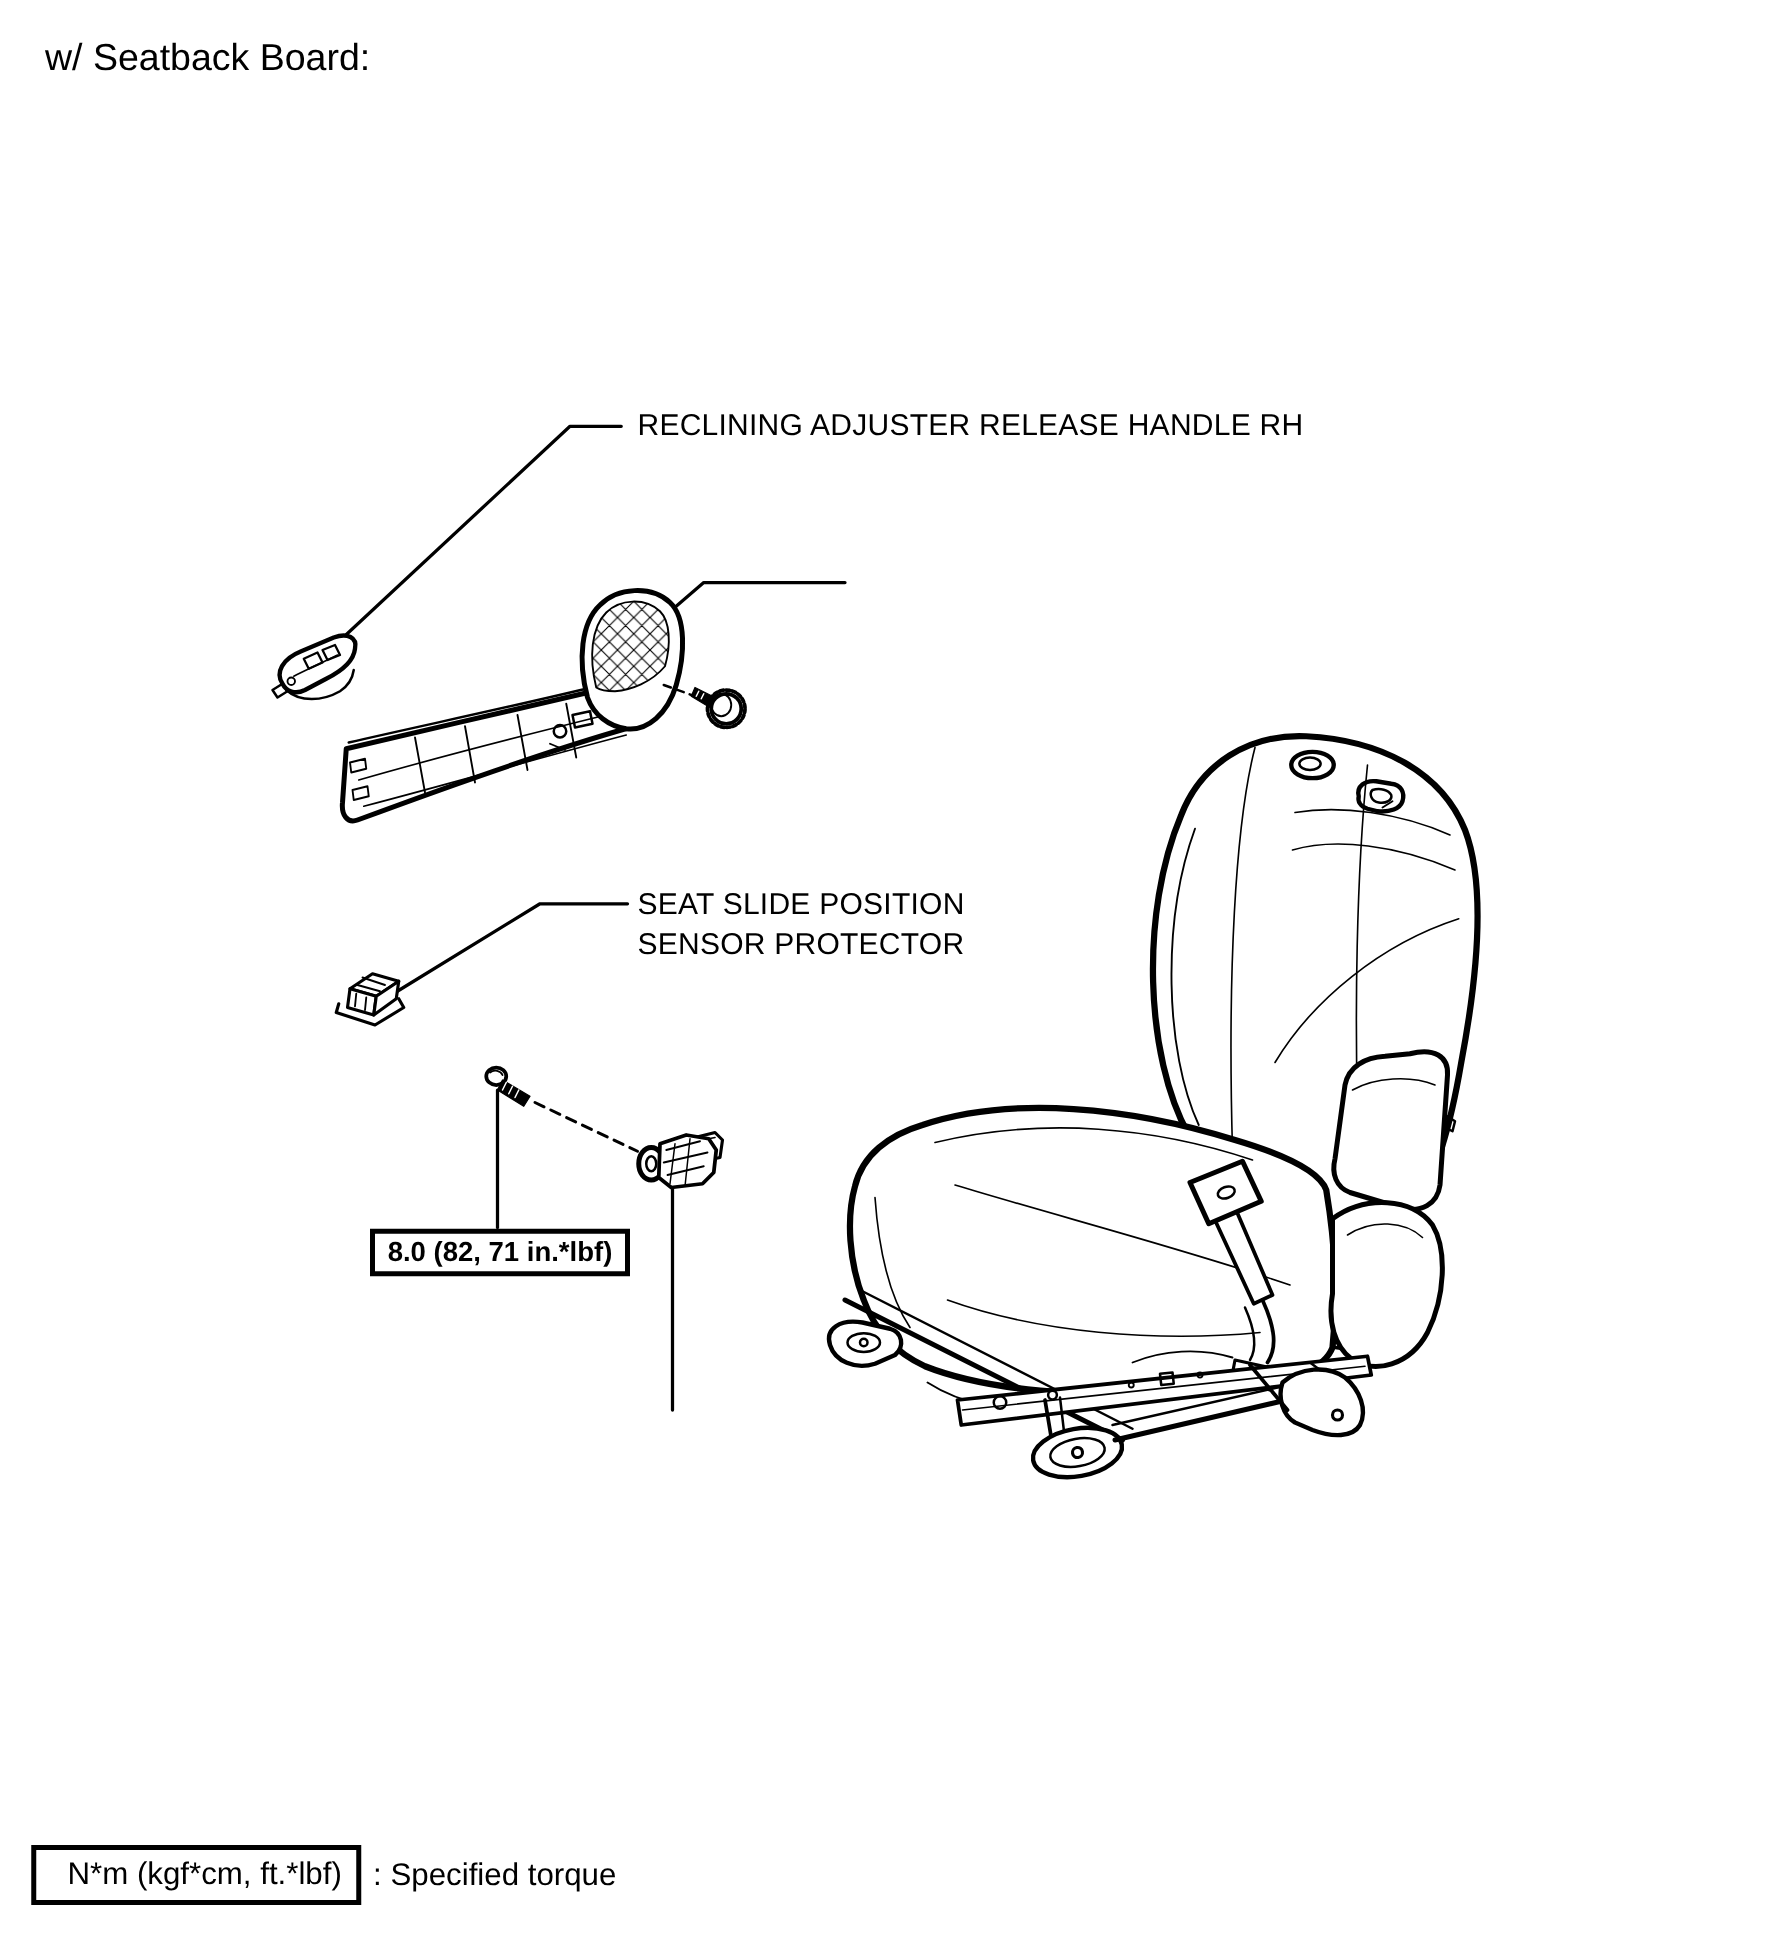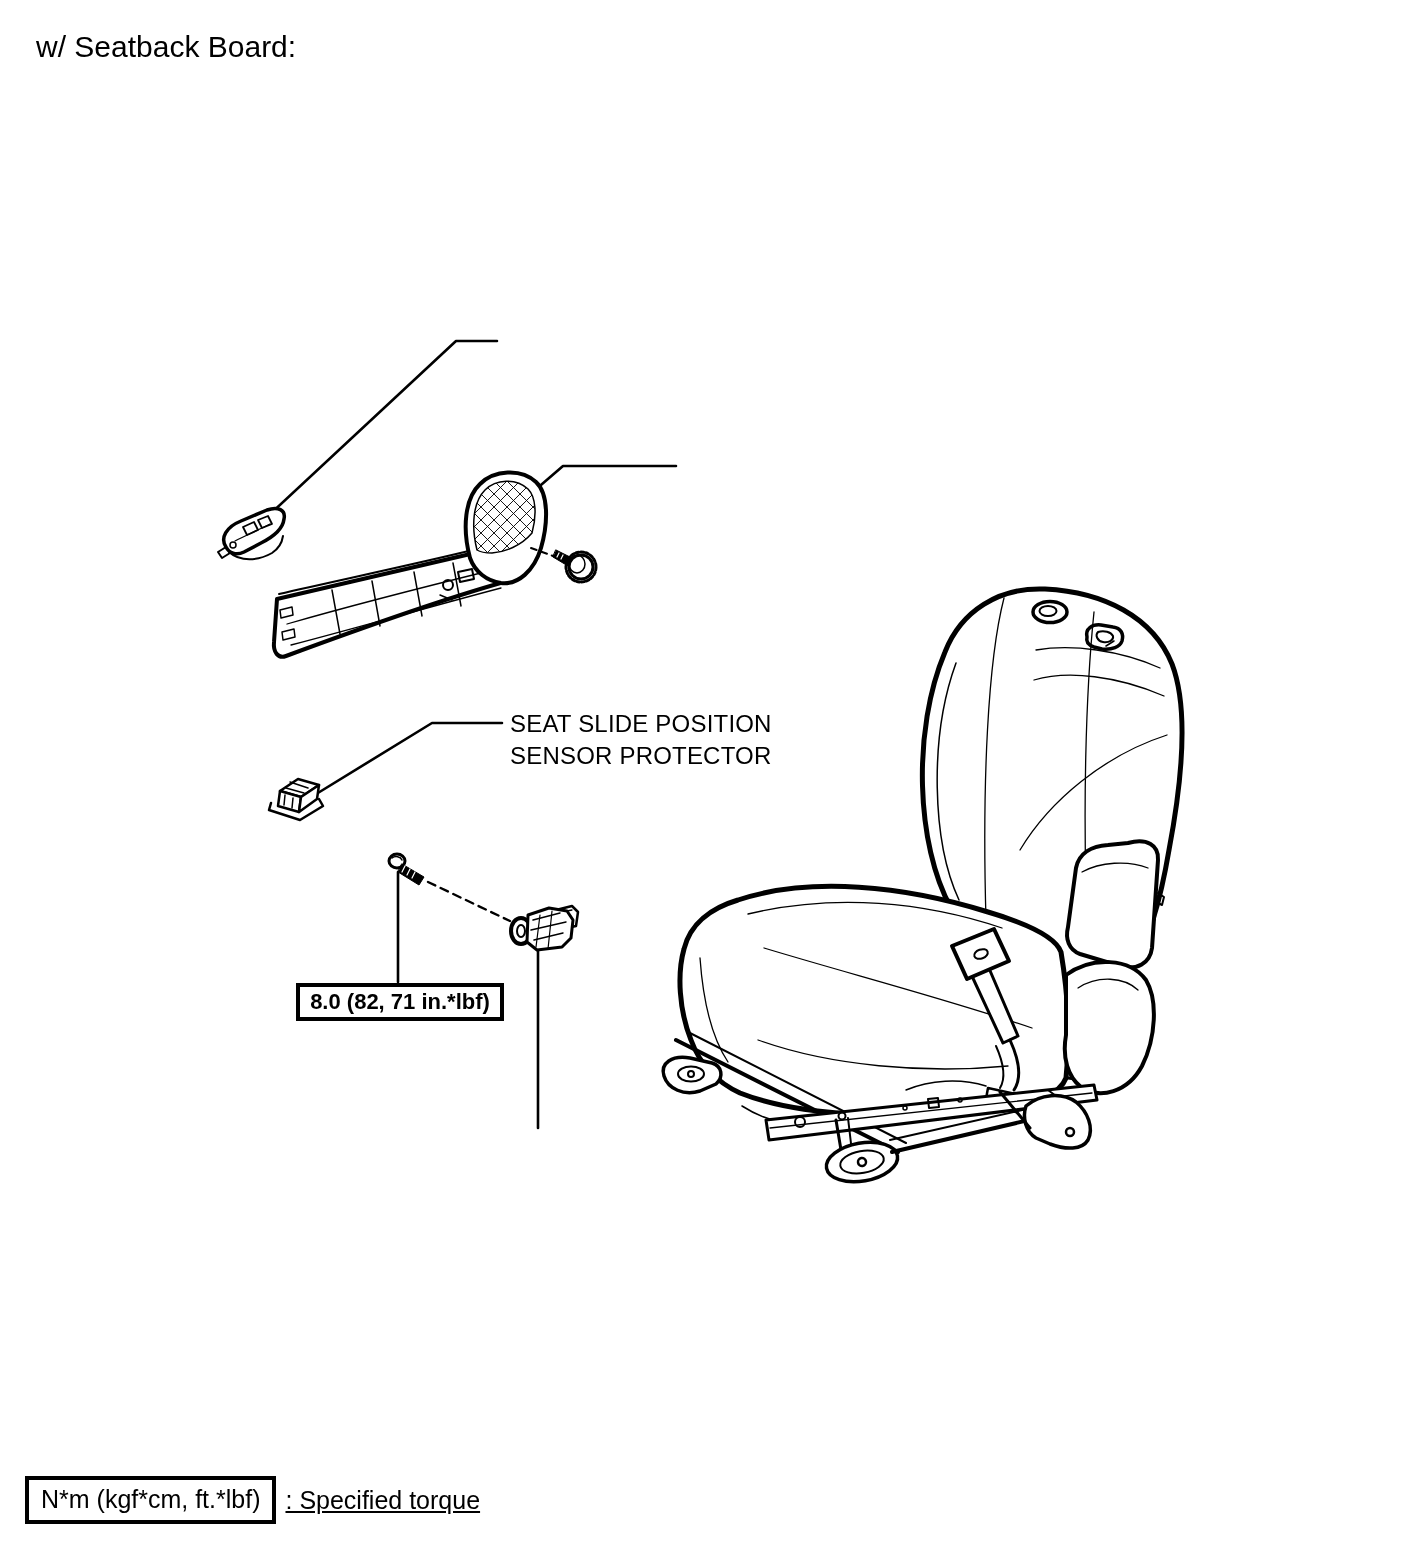--- a/index.html
+++ b/index.html
@@ -29,24 +29,24 @@
     display:flex;align-items:center;justify-content:center;
     font-size:22px;font-weight:bold;white-space:nowrap;
   }
   .legend{
     position:absolute;left:25px;top:1476px;
     display:flex;align-items:center;
     font-size:25px;white-space:nowrap;
   }
   .legend-box{
     border:4px solid #000;
-    padding:5px 12px 6px 12px;
+    padding:5px 12px 6px 25px;
     display:inline-block;
   }
-  .legend-text{margin-left:9px;text-decoration:underline;}
+  .legend-text{margin-left:9px;}
 </style>
 </head>
 <body>
 
 <div class="canvas">
 
   <div class="page-title">w/ Seatback Board:</div>
 
   <svg class="artwork" width="1424" height="1562" viewBox="0 0 1424 1562" fill="none" stroke="#000" stroke-linecap="round" stroke-linejoin="round">
 
@@ -190,20 +190,21 @@
       </g>
       <path d="M892,1152 L1072,1110" stroke-width="4"></path>
       <path d="M890,1140 L1066,1100" stroke-width="2"></path>
       <path d="M1026,1106 C1040,1094 1062,1092 1076,1102 C1088,1112 1094,1128 1088,1140 C1082,1150 1066,1150 1050,1144 L1036,1138 C1026,1132 1022,1118 1026,1106 Z" stroke-width="3.5" fill="#fff"></path>
       <circle cx="1070" cy="1132" r="4" stroke-width="2.5"></circle>
       <path d="M1000,1092 L1030,1128" stroke-width="3"></path>
       <path d="M1048,1090 L1056,1096" stroke-width="2"></path>
     </g>
   </svg>
 
+  <div class="callout-label" style="left:510px;top:325px;">RECLINING ADJUSTER RELEASE HANDLE RH</div>
 
 
   <div class="callout-label" style="left:510px;top:708px;">
     <div>SEAT SLIDE POSITION</div>
     <div>SENSOR PROTECTOR</div>
   </div>
 
   <div class="torque-box">8.0 (82, 71 in.*lbf)</div>
 
 

